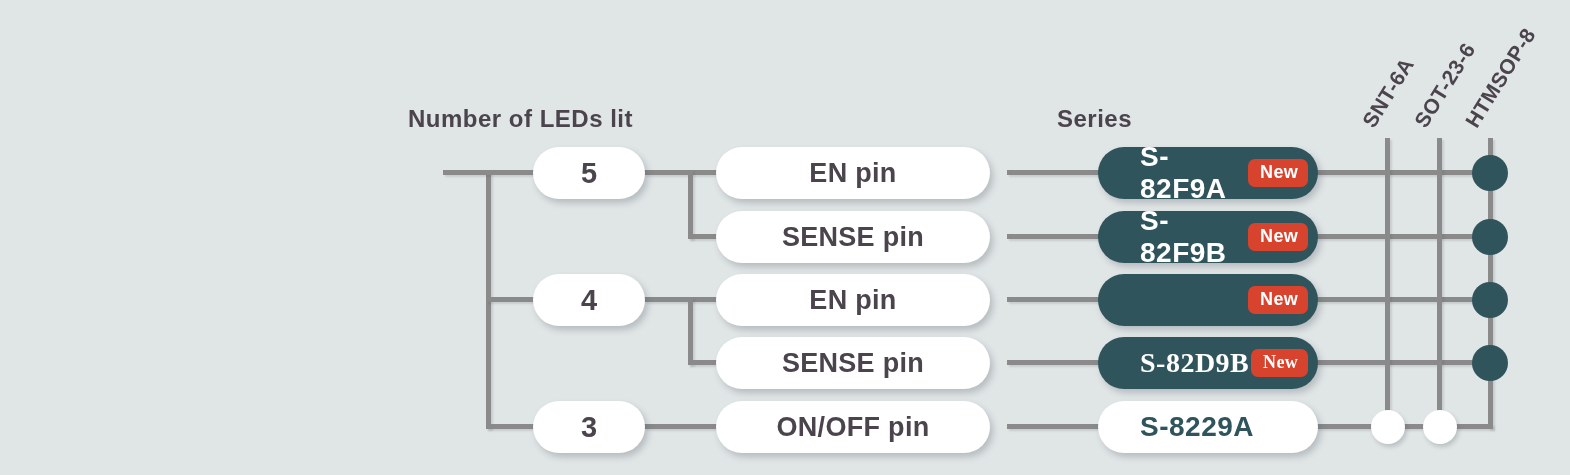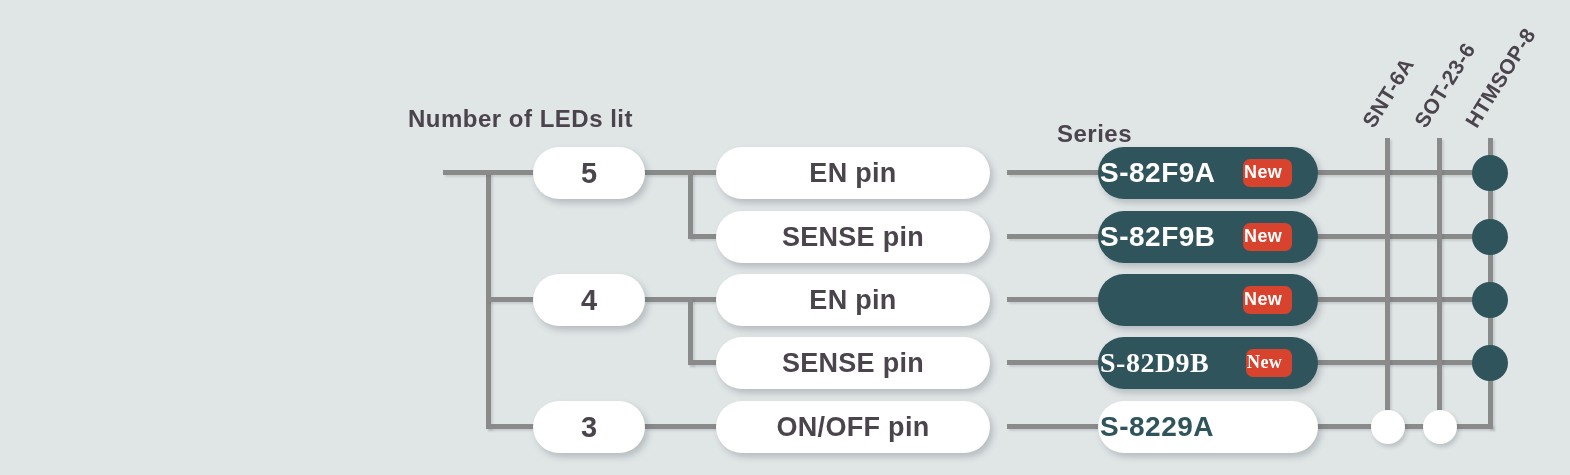--- a/index.html
+++ b/index.html
@@ -68,48 +68,49 @@
     justify-content:flex-start;
     padding:0;
   }
   .pill.series.dark{background:#30545c;}
   .series-name{
     font-size:28px;
     font-weight:bold;
     color:#ffffff;
     padding-left:2px;
     letter-spacing:.5px;
+    margin-left:40px;
   }
   .pill.series.light .series-name{color:#30545c;}
   .badge{
     margin-left:auto;
-    margin-right:26px;
+    margin-right:10px;
     background:#d8432e;
     color:#ffffff;
     font-size:18px;
     font-weight:bold;
-    padding:3px 10px 4px 1px;
+    padding:3px 10px 4px 12px;
     border-radius:7px;
     letter-spacing:.3px;
   }
   
   .dot{
     position:absolute;
     border-radius:50%;
   }
   .dot.teal{width:36px;height:36px;background:#30545c;}
   .dot.white{width:34px;height:34px;background:#ffffff;box-shadow:2px 3px 4px rgba(60,72,78,.22);}
 </style>
 </head>
 <body>
 
 <div class="stage">
 
   <div class="col-header" style="left:408px;top:105px;width:360px;">Number of LEDs lit</div>
-  <div class="col-header" style="left:1057px;top:120px;width:300px;">Series</div>
+  <div class="col-header" style="left:1057px;top:105px;width:300px;">Series</div>
 
   <div class="pkg-label-anchor" style="left:1378px;top:132px;">
     <span class="pkg-label">SNT-6A</span>
   </div>
   <div class="pkg-label-anchor" style="left:1430px;top:132px;">
     <span class="pkg-label">SOT-23-6</span>
   </div>
   <div class="pkg-label-anchor" style="left:1481px;top:132px;">
     <span class="pkg-label">HTMSOP-8</span>
   </div>

